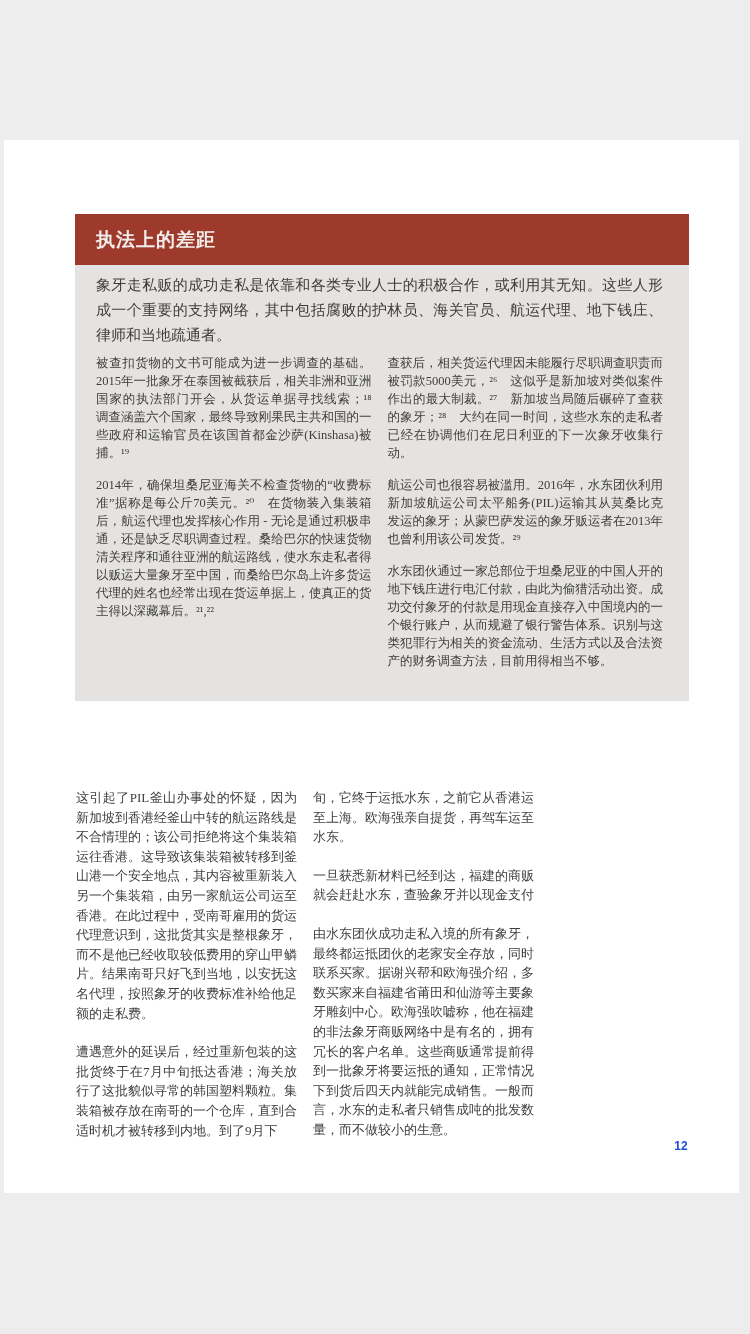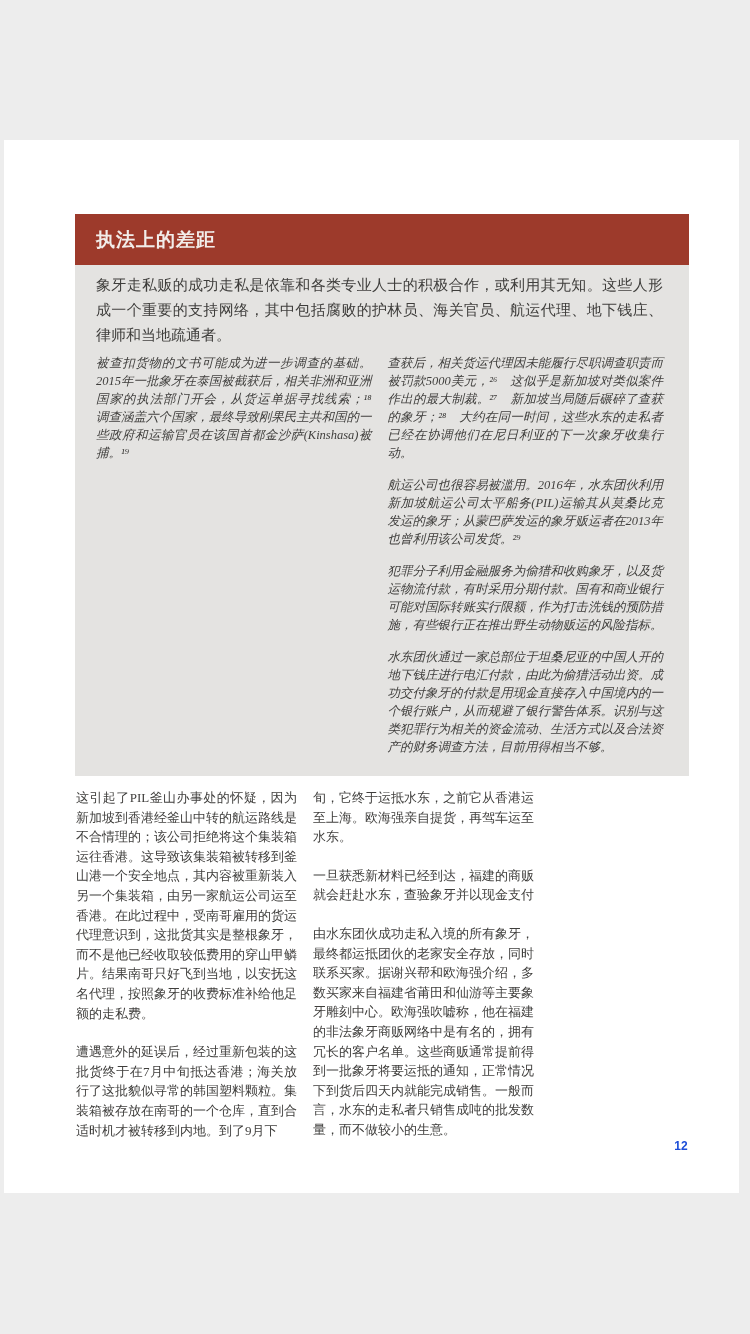--- a/index.html
+++ b/index.html
@@ -35,33 +35,32 @@
     background: var(--header-red, #9d3a2b);
     color: #f2edea;
     font-weight: bold;
     font-size: 19px;
     line-height: 26px;
     letter-spacing: 1px;
     padding: 13px 21px 12px 21px;
   }
   .infobox-body {
     background: var(--box-gray, #e4e3e1);
-    padding: 8px 26px 20px 21px;
+    padding: 8px 26px 31px 21px;
     color: #3f3e3c;
   }
   .infobox-intro {
     font-size: 15px;
     line-height: 25px;
     text-align: justify;
     margin: 0 0 6px 0;
   }
   .infobox-cols {
     display: flex;
     gap: 16px;
-    font-style: italic;
   }
   .infobox-col {
     flex: 1;
     font-size: 12.5px;
     line-height: 18px;
     text-align: justify;
   }
   .infobox-col p {
     margin: 0 0 14px 0;
   }
@@ -109,25 +108,25 @@
 
     <div class="infobox">
       <div class="infobox-header">
         <span>执法上的差距</span>
       </div>
       <div class="infobox-body">
         <p class="infobox-intro">象牙走私贩的成功走私是依靠和各类专业人士的积极合作，或利用其无知。这些人形成一个重要的支持网络，其中包括腐败的护林员、海关官员、航运代理、地下钱庄、律师和当地疏通者。</p>
         <div class="infobox-cols">
           <div class="infobox-col">
             <p>被查扣货物的文书可能成为进一步调查的基础。2015年一批象牙在泰国被截获后，相关非洲和亚洲国家的执法部门开会，从货运单据寻找线索；¹⁸　调查涵盖六个国家，最终导致刚果民主共和国的一些政府和运输官员在该国首都金沙萨(Kinshasa)被捕。¹⁹</p>
+            <p>2014年，确保坦桑尼亚海关不检查货物的“收费标准”据称是每公斤70美元。²⁰　在货物装入集装箱后，航运代理也发挥核心作用 - 无论是通过积极串通，还是缺乏尽职调查过程。桑给巴尔的快速货物清关程序和通往亚洲的航运路线，使水东走私者得以贩运大量象牙至中国，而桑给巴尔岛上许多货运代理的姓名也经常出现在货运单据上，使真正的货主得以深藏幕后。²¹,²²</p>
           </div>
           <div class="infobox-col">
             <p>查获后，相关货运代理因未能履行尽职调查职责而被罚款5000美元，²⁶　这似乎是新加坡对类似案件作出的最大制裁。²⁷　新加坡当局随后碾碎了查获的象牙；²⁸　大约在同一时间，这些水东的走私者已经在协调他们在尼日利亚的下一次象牙收集行动。</p>
             <p>航运公司也很容易被滥用。2016年，水东团伙利用新加坡航运公司太平船务(PIL)运输其从莫桑比克发运的象牙；从蒙巴萨发运的象牙贩运者在2013年也曾利用该公司发货。²⁹</p>
-            <p>犯罪分子利用金融服务为偷猎和收购象牙，以及货运物流付款，有时采用分期付款。国有和商业银行可能对国际转账实行限额，作为打击洗钱的预防措施，有些银行正在推出野生动物贩运的风险指标。</p>
             <p>水东团伙通过一家总部位于坦桑尼亚的中国人开的地下钱庄进行电汇付款，由此为偷猎活动出资。成功交付象牙的付款是用现金直接存入中国境内的一个银行账户，从而规避了银行警告体系。识别与这类犯罪行为相关的资金流动、生活方式以及合法资产的财务调查方法，目前用得相当不够。</p>
           </div>
         </div>
       </div>
     </div>
 
     <div class="body-cols">
       <div class="body-col">
         <p>这引起了PIL釜山办事处的怀疑，因为新加坡到香港经釜山中转的航运路线是不合情理的；该公司拒绝将这个集装箱运往香港。这导致该集装箱被转移到釜山港一个安全地点，其内容被重新装入另一个集装箱，由另一家航运公司运至香港。在此过程中，受南哥雇用的货运代理意识到，这批货其实是整根象牙，而不是他已经收取较低费用的穿山甲鳞片。结果南哥只好飞到当地，以安抚这名代理，按照象牙的收费标准补给他足额的走私费。</p>
         <p>遭遇意外的延误后，经过重新包装的这批货终于在7月中旬抵达香港；海关放行了这批貌似寻常的韩国塑料颗粒。集装箱被存放在南哥的一个仓库，直到合适时机才被转移到内地。到了9月下</p>

